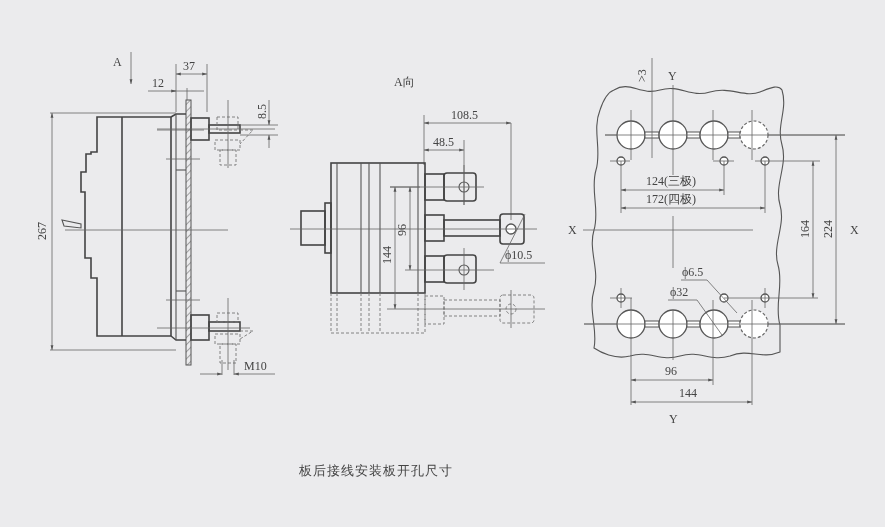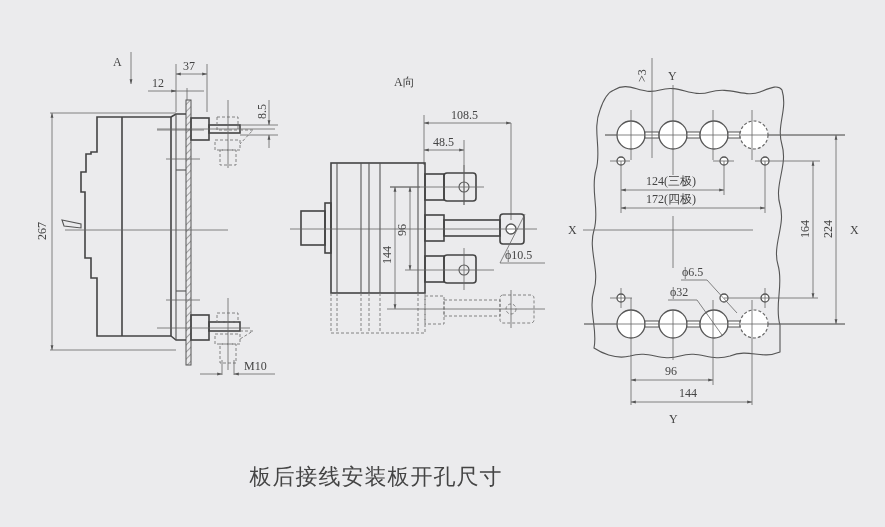--- a/index.html
+++ b/index.html
@@ -5,21 +5,21 @@
   html, body { margin: 0; padding: 0; }
   body { width: 885px; height: 527px; background: #ebebed; overflow: hidden; position: relative; font-family: "DejaVu Serif", "Liberation Serif", serif; }
   svg { position: absolute; left: 0; top: 0; }
   .ln { stroke: #555; stroke-width: 1.1; fill: none; }
   .thk { stroke: #444; stroke-width: 1.6; fill: none; }
   .thin { stroke: #666; stroke-width: 0.8; fill: none; }
   .dash { stroke: #777; stroke-width: 0.9; fill: none; stroke-dasharray: 3 2; }
   .hole { stroke: #555; stroke-width: 1.3; fill: #fff; }
   .holed { stroke: #666; stroke-width: 1.2; fill: #fff; stroke-dasharray: 3 2; }
   .txt { fill: #444; font-family: "Liberation Serif", "DejaVu Serif", serif; font-size: 12px; }
-  .cap { position: absolute; left: 0; width: 752px; top: 462px; text-align: center; font-family: Liberation Mono, monospace; font-size: 22px; color: #444; letter-spacing: 1px; }
+  .cap { position: absolute; left: 0; width: 752px; top: 462px; text-align: center; font-family: Liberation Mono, monospace; font-size: 13px; color: #444; letter-spacing: 1px; }
 </style>
 </head>
 <body>
 
 <svg width="885" height="527" viewBox="0 0 885 527">
   <defs>
     <marker id="ar" viewBox="0 0 10 10" refX="10" refY="5" markerWidth="6" markerHeight="6" orient="auto-start-reverse">
       <path d="M0,2 L10,5 L0,8 z" fill="#555"></path>
     </marker>
     <pattern id="hatch" width="5" height="5" patternUnits="userSpaceOnUse" patternTransform="rotate(45)">

